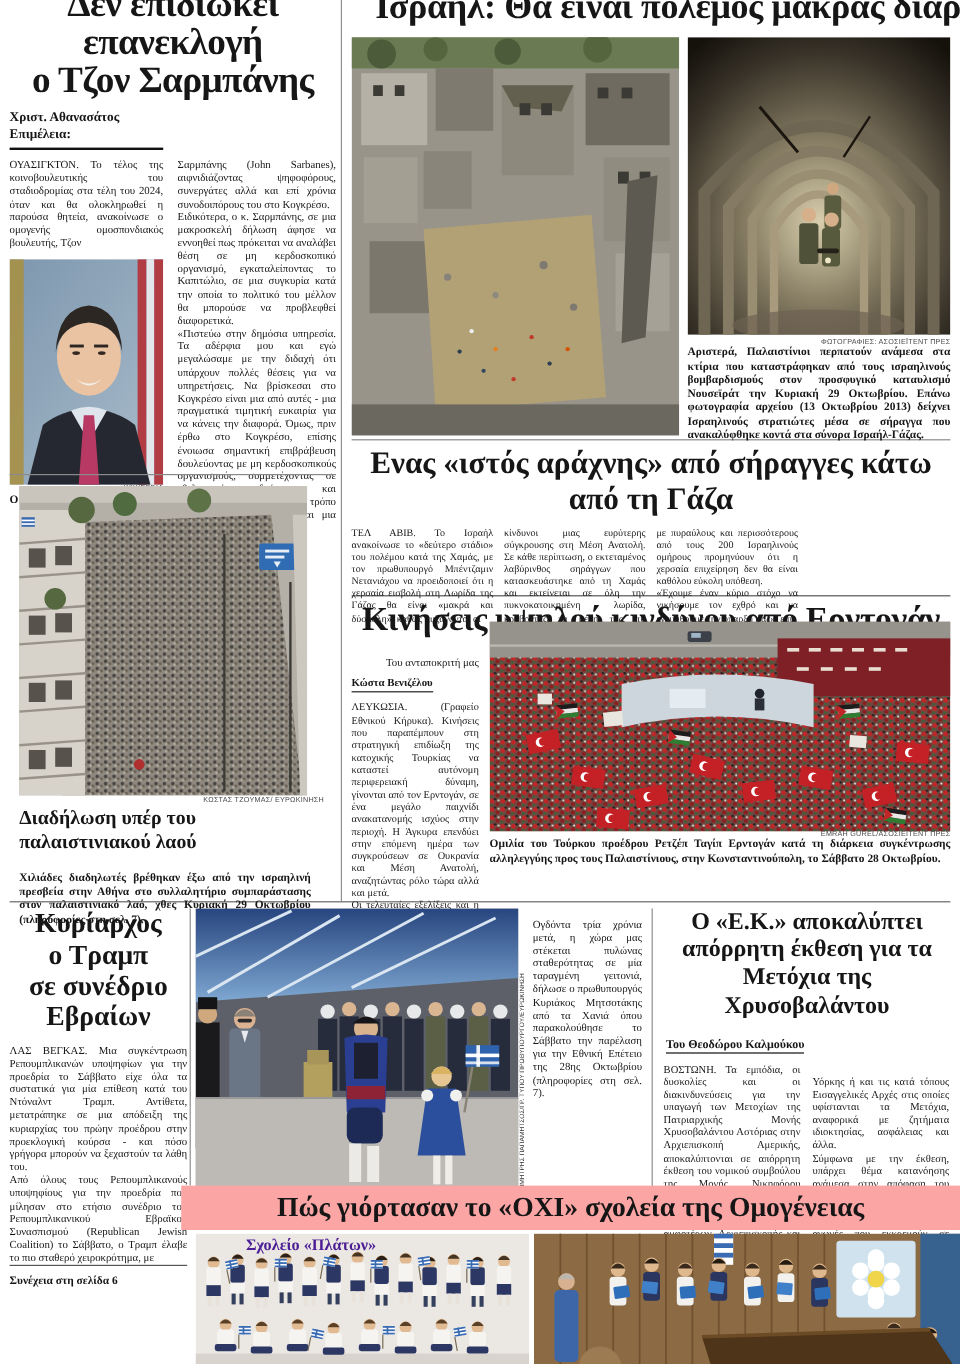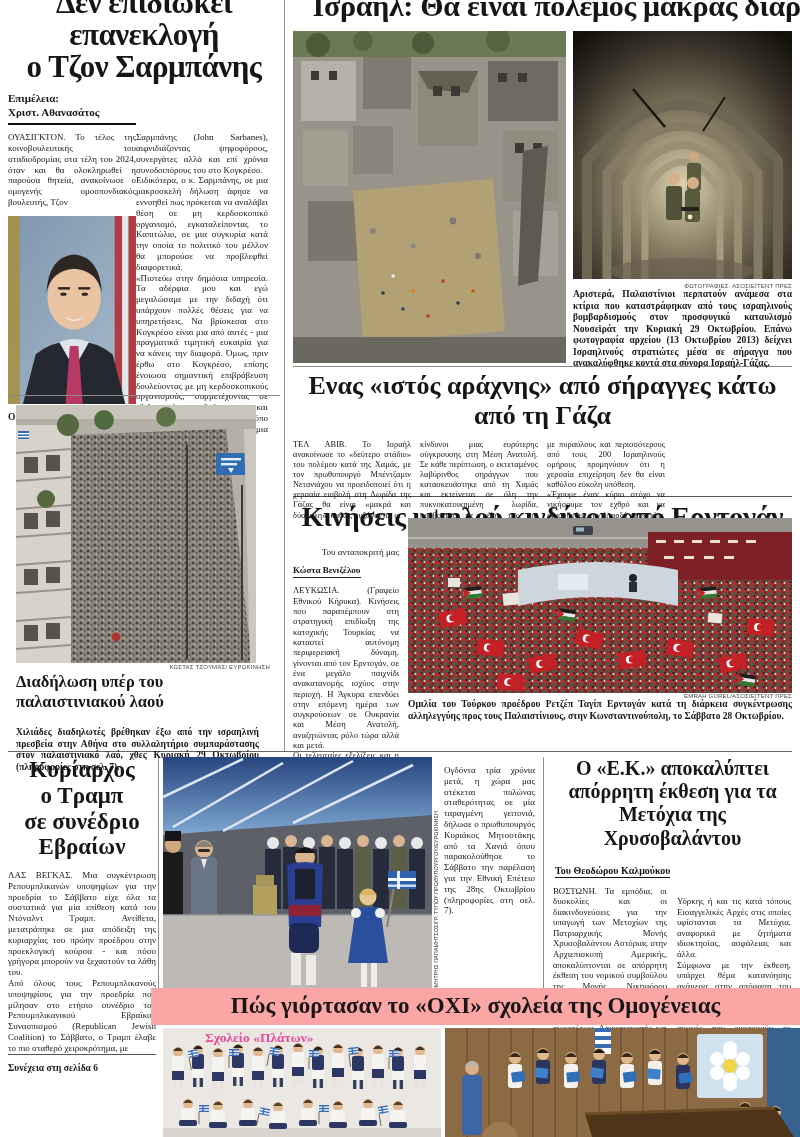--- a/index.html
+++ b/index.html
@@ -14,21 +14,21 @@
   h1,h2,h3{margin:0;font-weight:bold;}
   svg{display:block;}
   .vdiv{position:absolute;width:1px;background:#8f8f8f;}
   .hdiv{position:absolute;height:1px;background:#8a8a8a;}
 
   
   #sec-sarbanes{position:absolute;left:8px;top:0;width:272px;}
   .sar-head{font-size:31px;line-height:1.03;text-align:center;margin:-13px 0 9px;letter-spacing:-.5px;}
   .sar-byline{font-weight:bold;font-size:11px;line-height:1.25;}
   .sar-rule{width:128px;height:2px;background:#111;margin:4px 0 7px;}
-  .sar-cols{display:flex;gap:0;}
+  .sar-cols{display:flex;gap:12px;}
   .scol1{width:128px;} .scol2{width:132px;display:flex;flex-direction:column;}
   .portrait{margin-top:8px;}
   .photo-cap{font-weight:bold;font-size:9.5px;margin-top:2px;}
 
   
   #sec-israel{position:absolute;left:293px;top:0;width:594px;}
   .isr-head{font-size:30px;text-align:center;margin:-11px 0 8px;letter-spacing:-.3px;}
   .isr-photos{position:relative;height:336px;}
   .gaza-pos{position:absolute;left:0;top:0;}
   .tun-pos{position:absolute;left:280px;top:0;}
@@ -86,35 +86,35 @@
   .ek-cols{display:flex;gap:10px;}
   .ek-col{width:114px;font-size:8.8px;line-height:1.2;text-align:justify;white-space:pre-line;}
 
   
   #sec-schools{position:absolute;left:151px;top:988px;width:649px;}
   .band{background:#fca5a5;padding:5px 0 6px;}
   .sch-head{font-size:23px;text-align:center;}
   .sphotos{display:flex;gap:4px;margin-top:3px;}
   .sphoto{position:relative;}
   .sphoto.first{margin-left:12px;}
-  .sch-cap{position:absolute;top:2px;color:#ec4899;font-weight:bold;font-size:13.5px;
+  .sch-cap{position:absolute;top:2px;color:#4c1d95;font-weight:bold;font-size:13.5px;
            font-family:"Liberation Serif","DejaVu Serif",serif;}
   .sch-cap.left{left:42px;} .sch-cap.center{left:0;right:0;text-align:center;}
 </style>
 </head>
 <body>
 
 <div class="page">
 
   <div id="sec-sarbanes">
     <h1 class="sar-head pre">Δεν επιδιώκει
 επανεκλογή
 ο Τζον Σαρμπάνης</h1>
+    <div class="sar-byline">Χριστ. Αθανασάτος</div>
     <div class="sar-byline">Επιμέλεια:</div>
-    <div class="sar-byline">Χριστ. Αθανασάτος</div>
     <div class="sar-rule"></div>
     <div class="sar-cols">
       <div class="scol1">
         <div class="body-txt">ΟΥΑΣΙΓΚΤΟΝ. Το τέλος της κοινοβουλευτικής του σταδιοδρομίας στα τέλη του 2024, όταν και θα ολοκληρωθεί η παρούσα θητεία, ανακοίνωσε ο ομογενής ομοσπονδιακός βουλευτής, Τζον</div>
         <div class="portrait">
           <svg width="128" height="188" viewBox="0 0 120 185" preserveAspectRatio="none">
             <defs>
                 <linearGradient id="pbg" x1="0" y1="0" x2="1" y2="1">
               <stop offset="0" stop-color="#7e97ae"></stop>
                   <stop offset="1" stop-color="#a9bccb"></stop>

